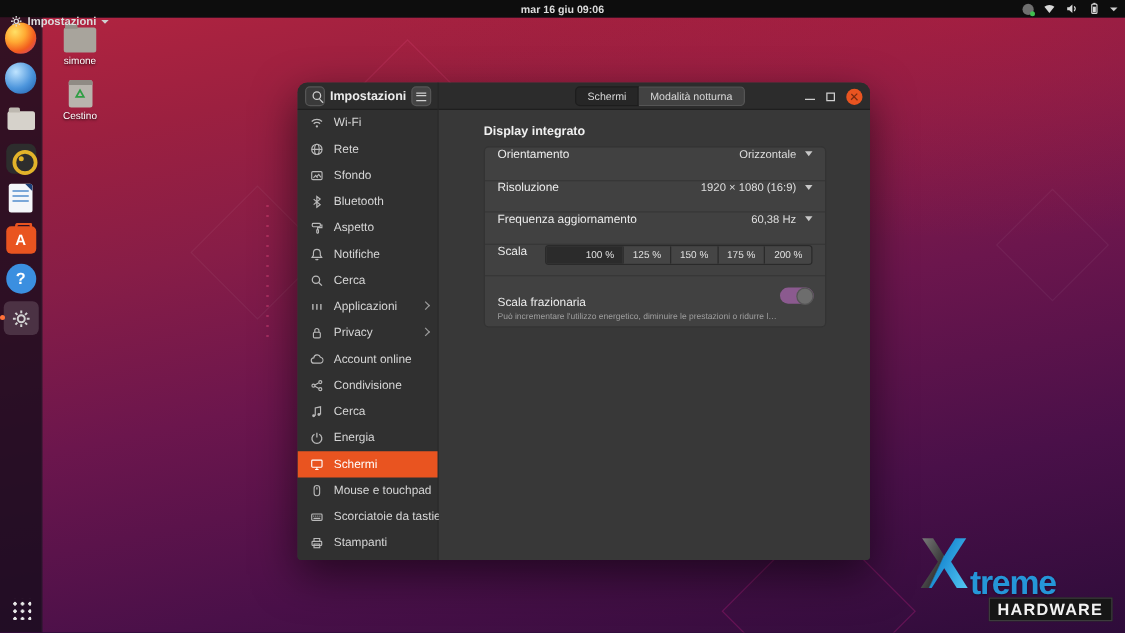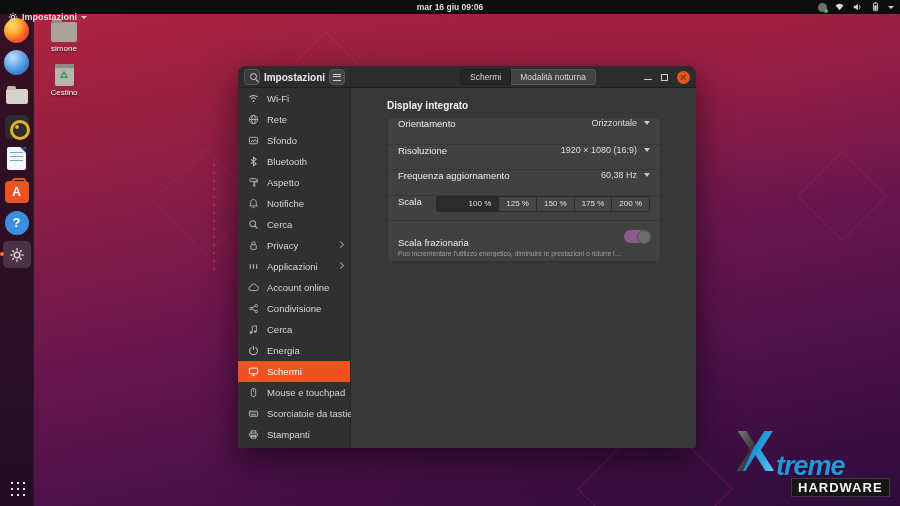--- a/index.html
+++ b/index.html
@@ -128,21 +128,21 @@
   .frac-sub { font-size:6.8px; color:#9f9f9f; white-space:nowrap; overflow:hidden; text-overflow:ellipsis; margin-top:2px; }
   .switch { width:27px; height:13px; border-radius:7px; background:#8b5a8f; position:relative; margin-top:5px; flex:0 0 auto; }
   .switch .knob { position:absolute; right:0; top:-0.5px; width:14px; height:14px; border-radius:50%; background:#6d6d6d; border:1px solid #555; }
 
   
   .watermark { position:absolute; right:8px; bottom:4px; width:156px; height:70px; z-index:20; }
   .wm-x { position:absolute; left:0; top:-10px; font-size:58px; font-weight:bold; line-height:1;
     background:linear-gradient(115deg,#888 0%, #3a3a3a 44%, #1e8fd5 46%, #5fd0f7 100%);
     -webkit-background-clip:text; background-clip:text; color:transparent; }
   .wm-treme { position:absolute; left:40px; top:19px; font-size:27px; font-weight:bold; letter-spacing:-1px;
-    color:#2596d8; text-shadow:0 1px 2px rgba(0,0,0,.4);font-style:italic; }
+    color:#2596d8; text-shadow:0 1px 2px rgba(0,0,0,.4); }
   .wm-hw { position:absolute; left:55px; top:46px; background:#161616; color:#f2f2f2; font-weight:bold;
     font-size:13px; letter-spacing:1px; padding:1px 6px; border:1px solid #3c3c3c; }
 
   .tray-svg { display:flex; }
 </style>
 </head>
 <body>
 
 <div class="wallpaper">
   <div class="wp-shape s1"></div>
@@ -315,35 +315,35 @@
       <span class="sic">
           <svg width="11" height="11" viewBox="0 0 12 12" fill="none" stroke-width="1.1">
             <circle cx="5.2" cy="5.2" r="3.2"></circle>
             <path d="M7.6 7.6 10.4 10.4"></path>
           </svg>
         </span>
       <span class="sbl">Cerca</span>
     </div>
     <div class="sbi">
       <span class="sic">
+          <svg width="11" height="11" viewBox="0 0 12 12" fill="none" stroke-width="1.2">
+            <path d="M2.5 3.5v5M6 3.5v5M9.5 3.5v5"></path>
+          </svg>
+        </span>
+      <span class="sbl">Applicazioni</span>
+      <span class="chev"></span>
+    </div>
+    <div class="sbi">
+      <span class="sic">
           <svg width="11" height="11" viewBox="0 0 12 12" fill="none" stroke-width="1">
             <rect x="3" y="5.2" width="6" height="5" rx="1"></rect>
             <path d="M4.2 5.2V3.8a1.8 1.8 0 0 1 3.6 0v1.4"></path>
           </svg>
         </span>
       <span class="sbl">Privacy</span>
-      <span class="chev"></span>
-    </div>
-    <div class="sbi">
-      <span class="sic">
-          <svg width="11" height="11" viewBox="0 0 12 12" fill="none" stroke-width="1.2">
-            <path d="M2.5 3.5v5M6 3.5v5M9.5 3.5v5"></path>
-          </svg>
-        </span>
-      <span class="sbl">Applicazioni</span>
       <span class="chev"></span>
     </div>
     <div class="sbi">
       <span class="sic">
           <svg width="11" height="11" viewBox="0 0 12 12" fill="none" stroke-width="1">
             <path d="M3.5 9.3a2.3 2.3 0 0 1-.2-4.6 3 3 0 0 1 5.8-.6 2.5 2.5 0 0 1-.6 5.2z"></path>
           </svg>
         </span>
       <span class="sbl">Account online</span>
     </div>

